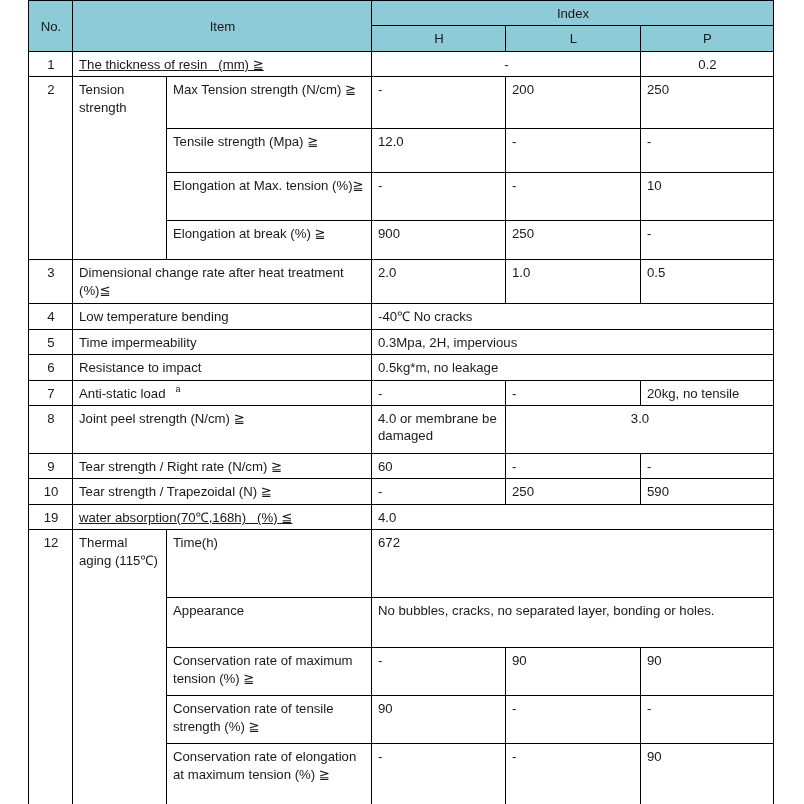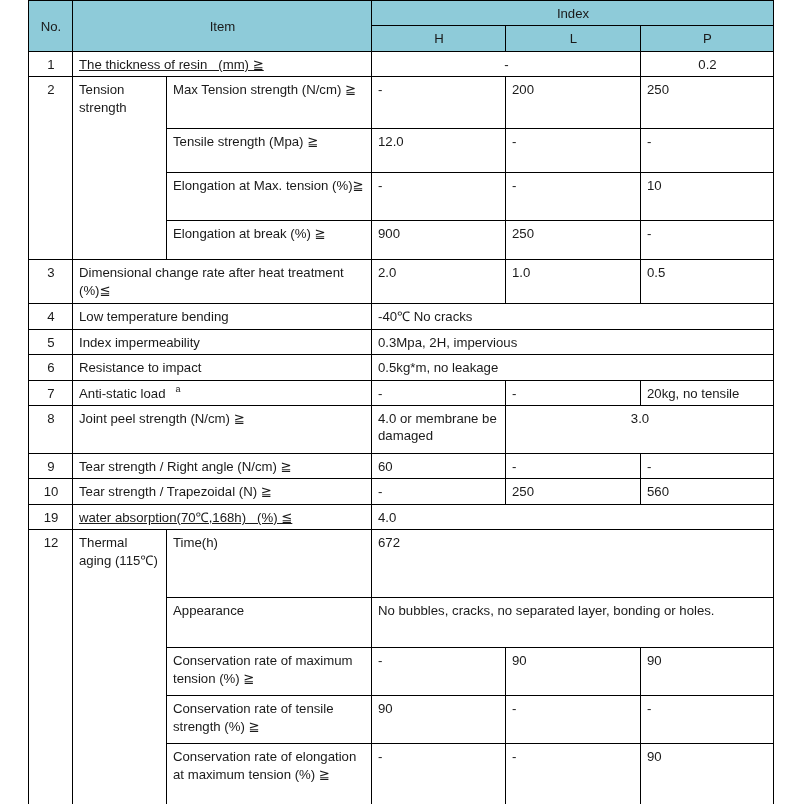--- a/index.html
+++ b/index.html
@@ -135,21 +135,21 @@
       </tr>
 
       <tr>
         <td class="numcell">4</td>
         <td colspan="2">Low temperature bending</td>
         <td colspan="3">-40℃  No cracks</td>
       </tr>
 
       <tr>
         <td class="numcell">5</td>
-        <td colspan="2">Index impermeability</td>
+        <td colspan="2">Time impermeability</td>
         <td colspan="3">0.3Mpa, 2H, impervious</td>
       </tr>
 
       <tr>
         <td class="numcell">6</td>
         <td colspan="2">Resistance to impact</td>
         <td colspan="3">0.5kg*m, no leakage</td>
       </tr>
 
       <tr>
@@ -162,32 +162,32 @@
 
       <tr>
         <td class="numcell">8</td>
         <td colspan="2" style="height:40px">Joint peel strength (N/cm) ≧</td>
         <td>4.0 or membrane be damaged</td>
         <td colspan="2" class="ctr">3.0</td>
       </tr>
 
       <tr>
         <td class="numcell">9</td>
-        <td colspan="2">Tear strength / Right angle (N/cm) ≧</td>
+        <td colspan="2">Tear strength / Right rate (N/cm) ≧</td>
         <td>60</td>
         <td>-</td>
         <td>-</td>
       </tr>
 
       <tr>
         <td class="numcell">10</td>
         <td colspan="2">Tear strength / Trapezoidal (N) ≧</td>
         <td>-</td>
         <td>250</td>
-        <td>560</td>
+        <td>590</td>
       </tr>
 
       <tr>
         <td class="numcell">19</td>
         <td colspan="2" class="sp">water absorption(70℃,168h)   (%) ≦</td>
         <td colspan="3">4.0</td>
       </tr>
 
       <tr>
         <td class="numcell" rowspan="6">12</td>

